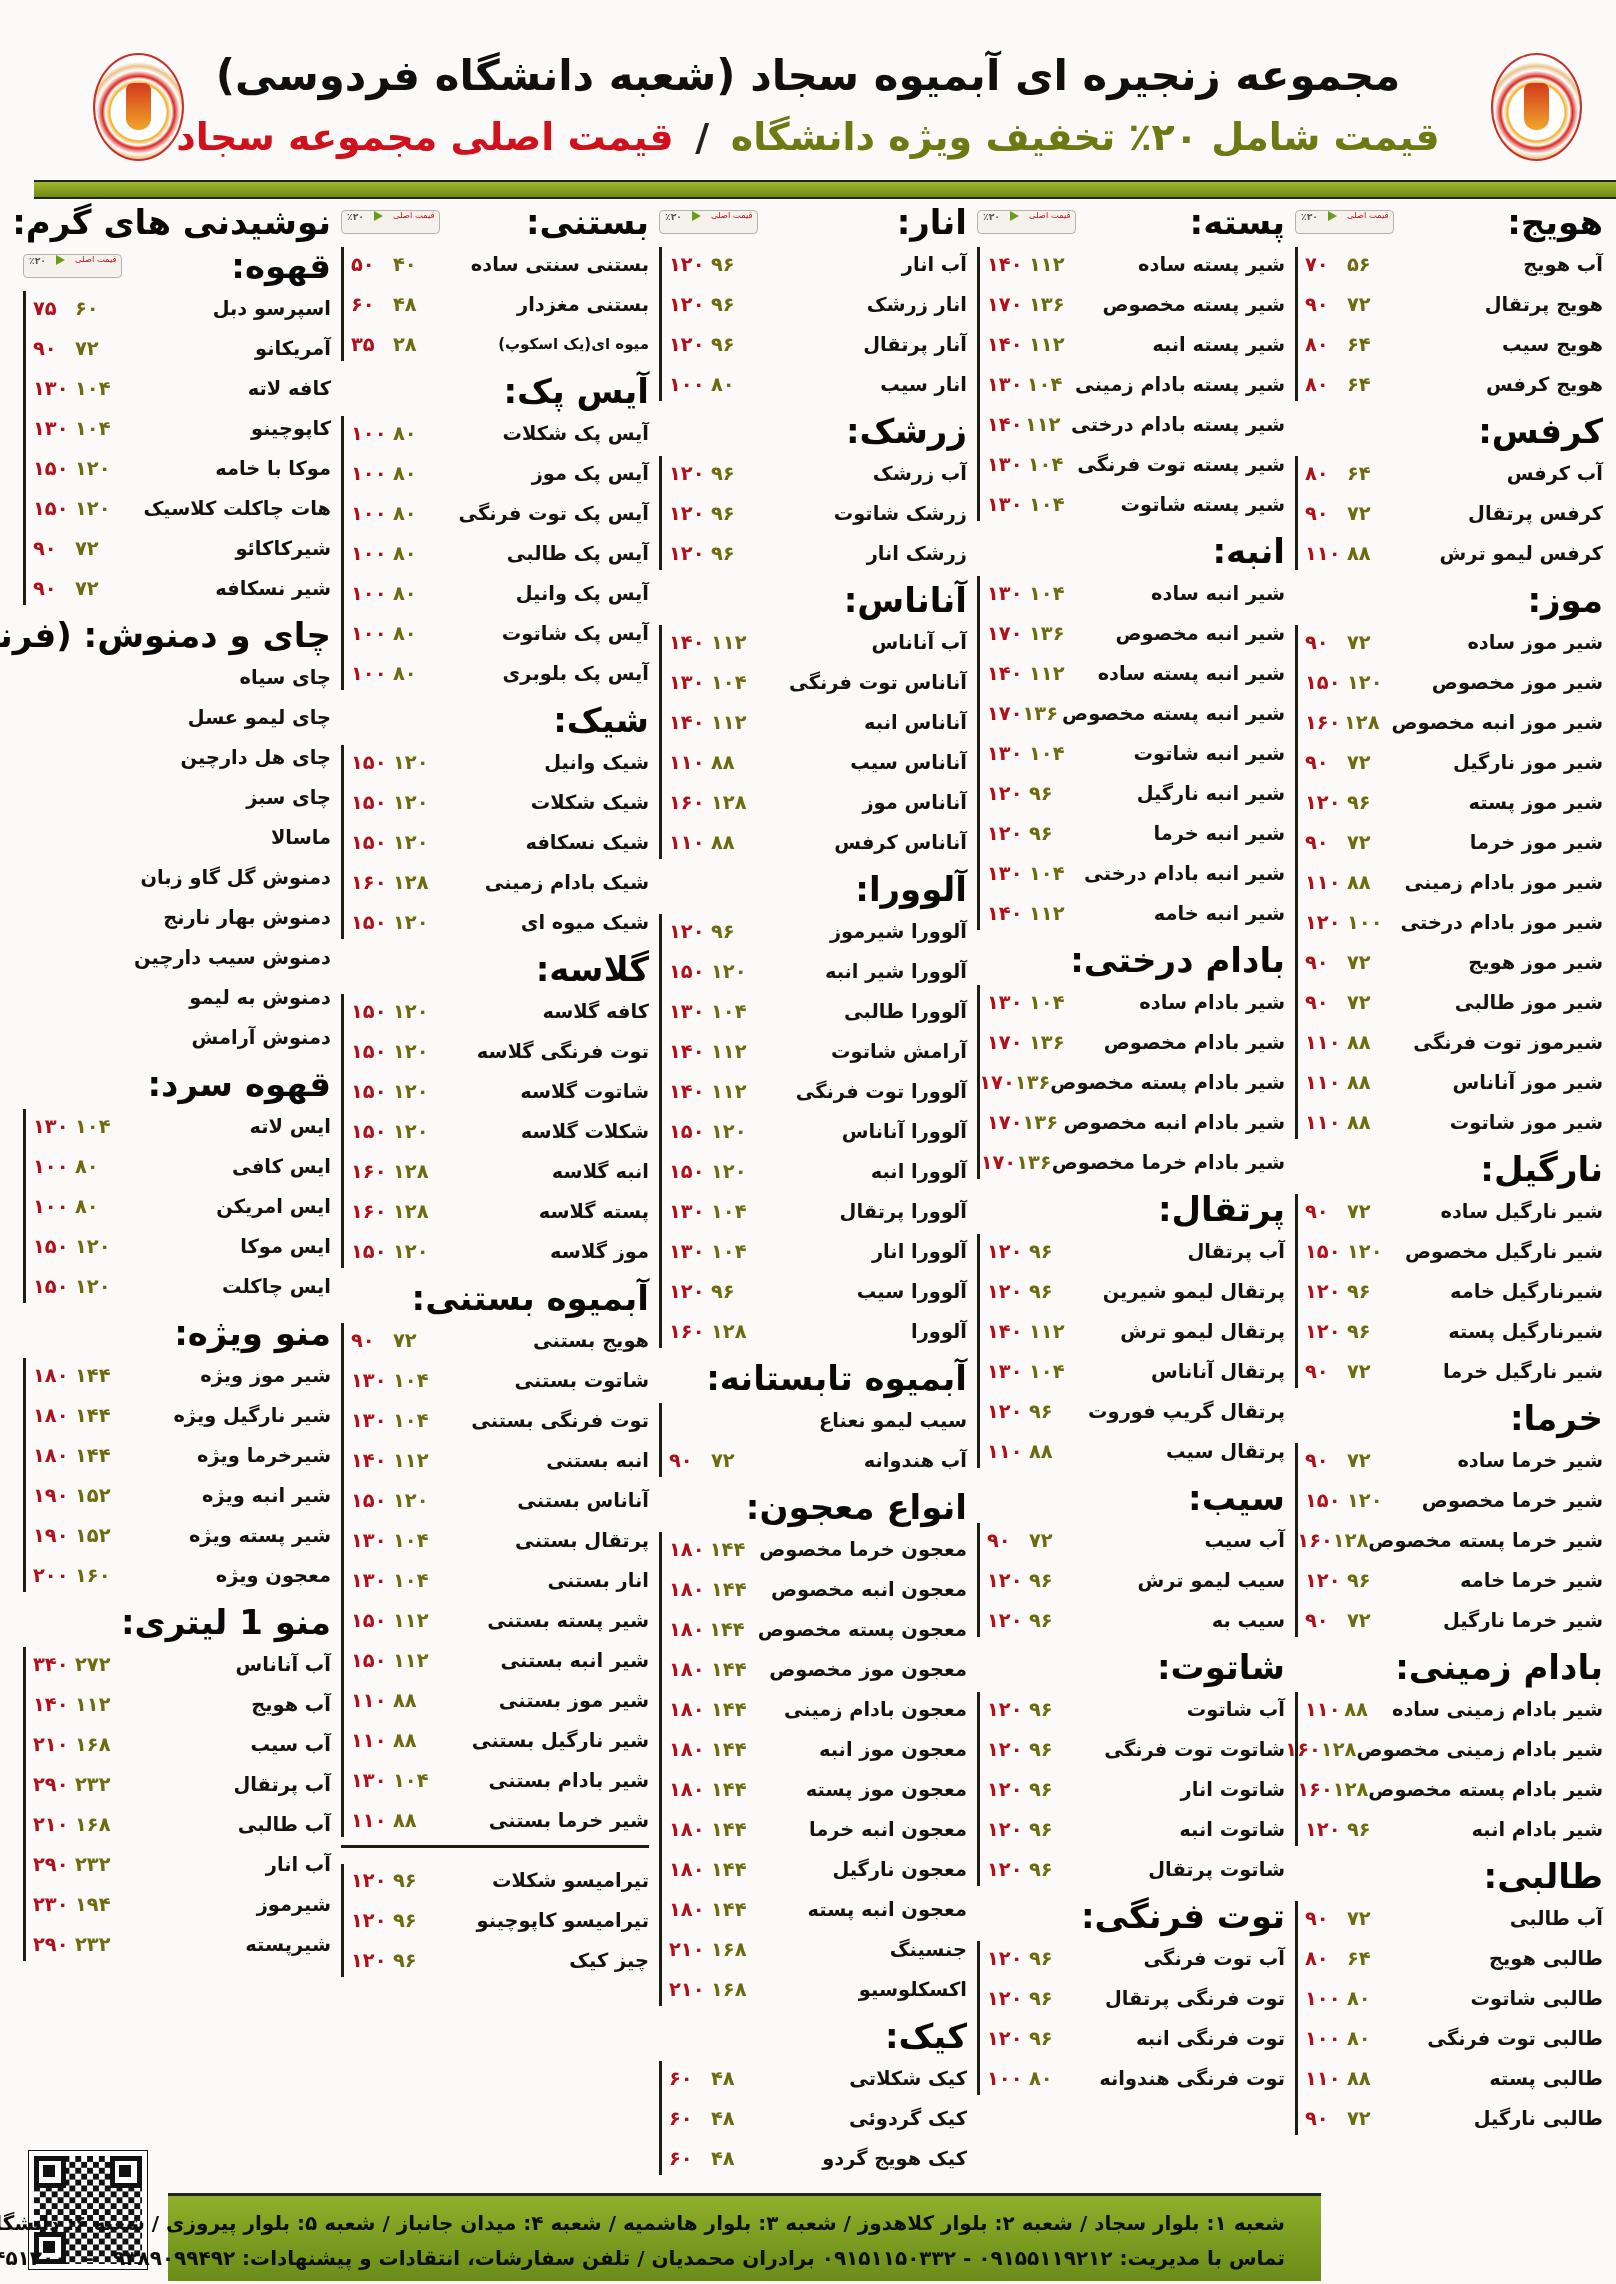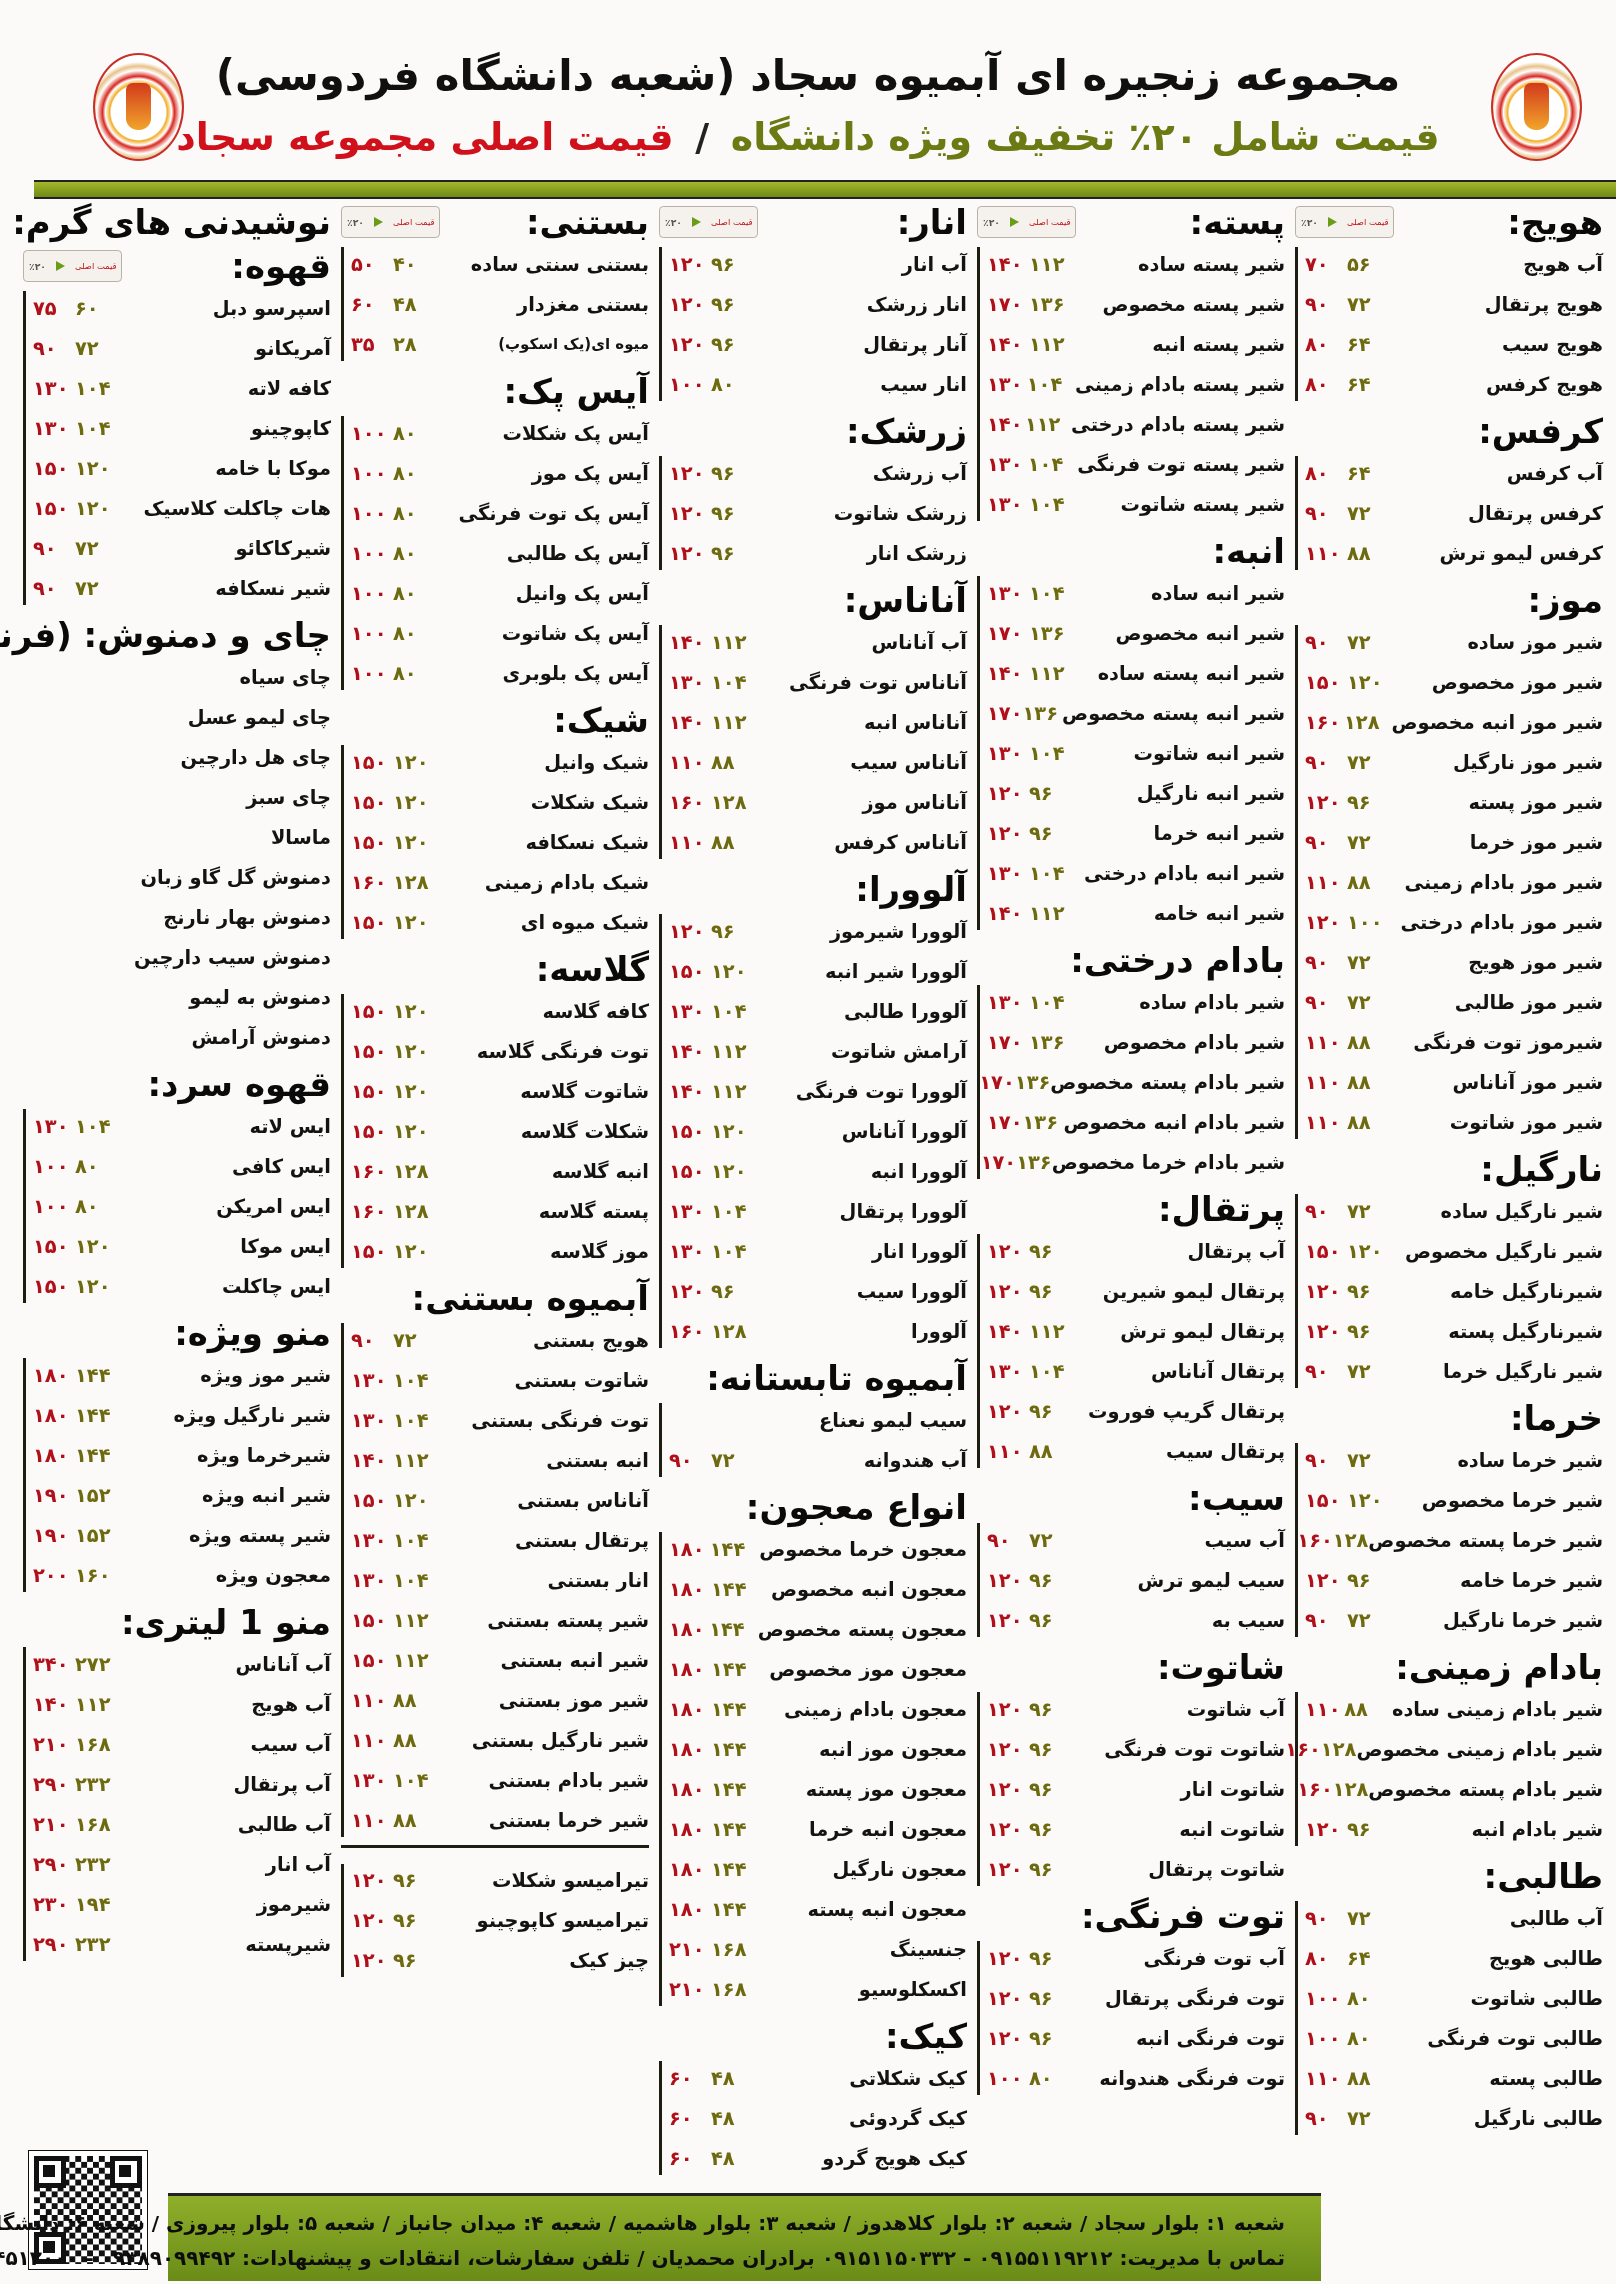--- a/index.html
+++ b/index.html
@@ -16,21 +16,21 @@
   .logo .glyph { width: 25px; height: 47px; background: linear-gradient(#d23a1c, #f1a52b); border-radius: 6.7px 6.7px 11.8px 11.8px; }
   .logo.left { left: 93px; }
   .logo.right { right: 34px; }
   .topbar { position: absolute; left: 34px; top: 180px; width: 1583px; height: 18.5px; background: linear-gradient(#a4b62b, #6d8a16); border-top: 2.5px solid #222; border-bottom: 2.5px solid #222; }
 
   .cols { position: absolute; left: 17px; top: 200px; width: 1591px; height: 1962px; display: flex; flex-direction: row; direction: rtl; }
   .col { position: relative; width: 318px; height: 100%; padding: 0 5px; }
   .section { position: relative; margin-bottom: 5px; }
   .sec-head { display: flex; align-items: center; justify-content: space-between; height: 44px; }
   .sec-title { font-size: 34px; font-weight: bold; color: #0a0a0a; white-space: nowrap; }
-  .badge { display: flex; align-items: center; gap: 10px; height: 32px; padding: 0 5px; border: 1.7px solid #b9b0a6; border-radius: 4.2px; font-size: 9.3px; background: #f5f2ee; direction: ltr; }
+  .badge { display: flex; align-items: flex-start; gap: 10px; height: 24px; padding: 0 5px; border: 1.7px solid #b9b0a6; border-radius: 4.2px; font-size: 9.3px; background: #f5f2ee; direction: ltr; }
   .badge .b-disc { color: #555; font-weight: bold; }
   .badge .b-arrow { width: 0; height: 0; border-top: 5.9px solid transparent; border-bottom: 5.9px solid transparent; border-left: 9.3px solid #6a9c18; }
   .badge .b-orig { color: #c01118; font-weight: normal; font-size: 8.4px; line-height: 8.4px; }
   .items { position: relative; }
   .items.ruled::after { content: ""; position: absolute; left: 0; top: 3.4px; bottom: 3.4px; width: 3.4px; background: #1d1d12; }
   .row { display: flex; flex-direction: row; align-items: center; height: 40px; direction: rtl; }
   .row .name { flex: 1; font-size: 19.4px; font-weight: bold; color: #131313; white-space: nowrap; text-align: right; }
   .row .price-d { width: 51px; font-size: 19.4px; font-weight: bold; color: #6e6a10; text-align: left; direction: ltr; }
   .row .price-o { width: 52px; font-size: 19.4px; font-weight: bold; color: #b0101a; text-align: left; direction: ltr; padding-left: 10px; }
   .noprices .row .name { padding-left: 0; }

